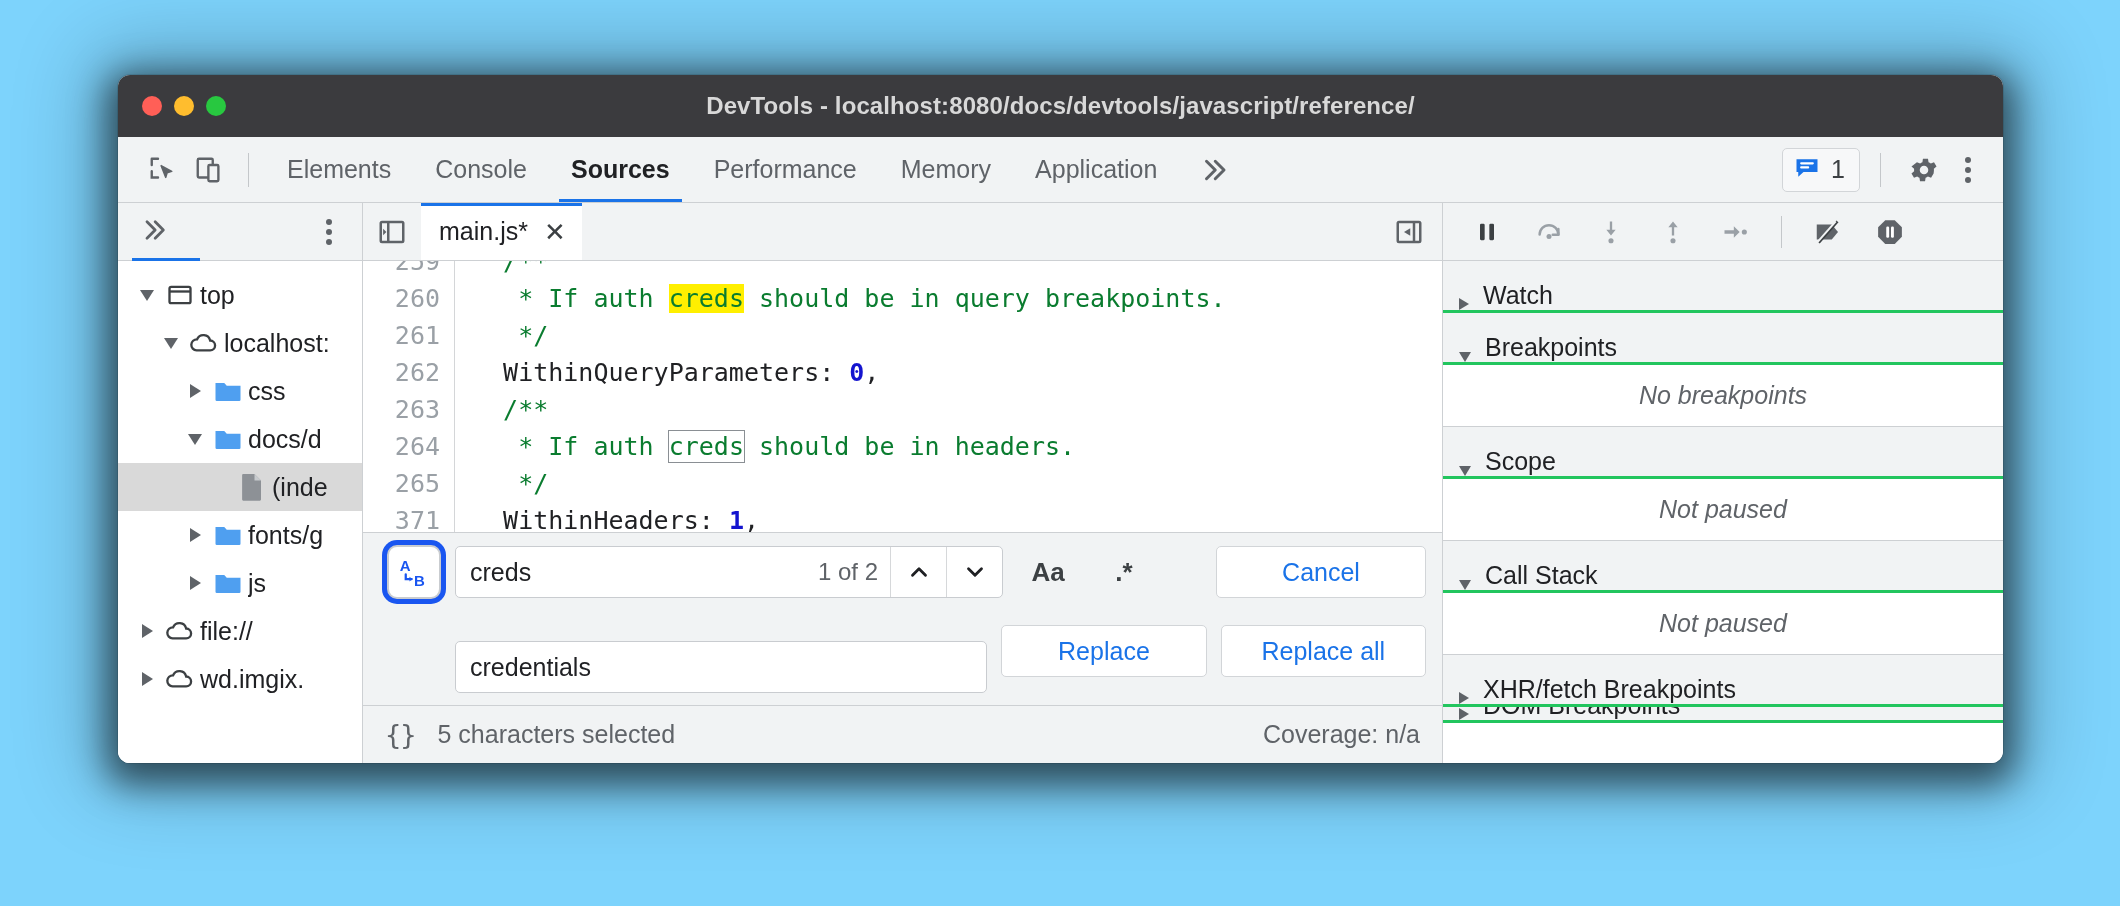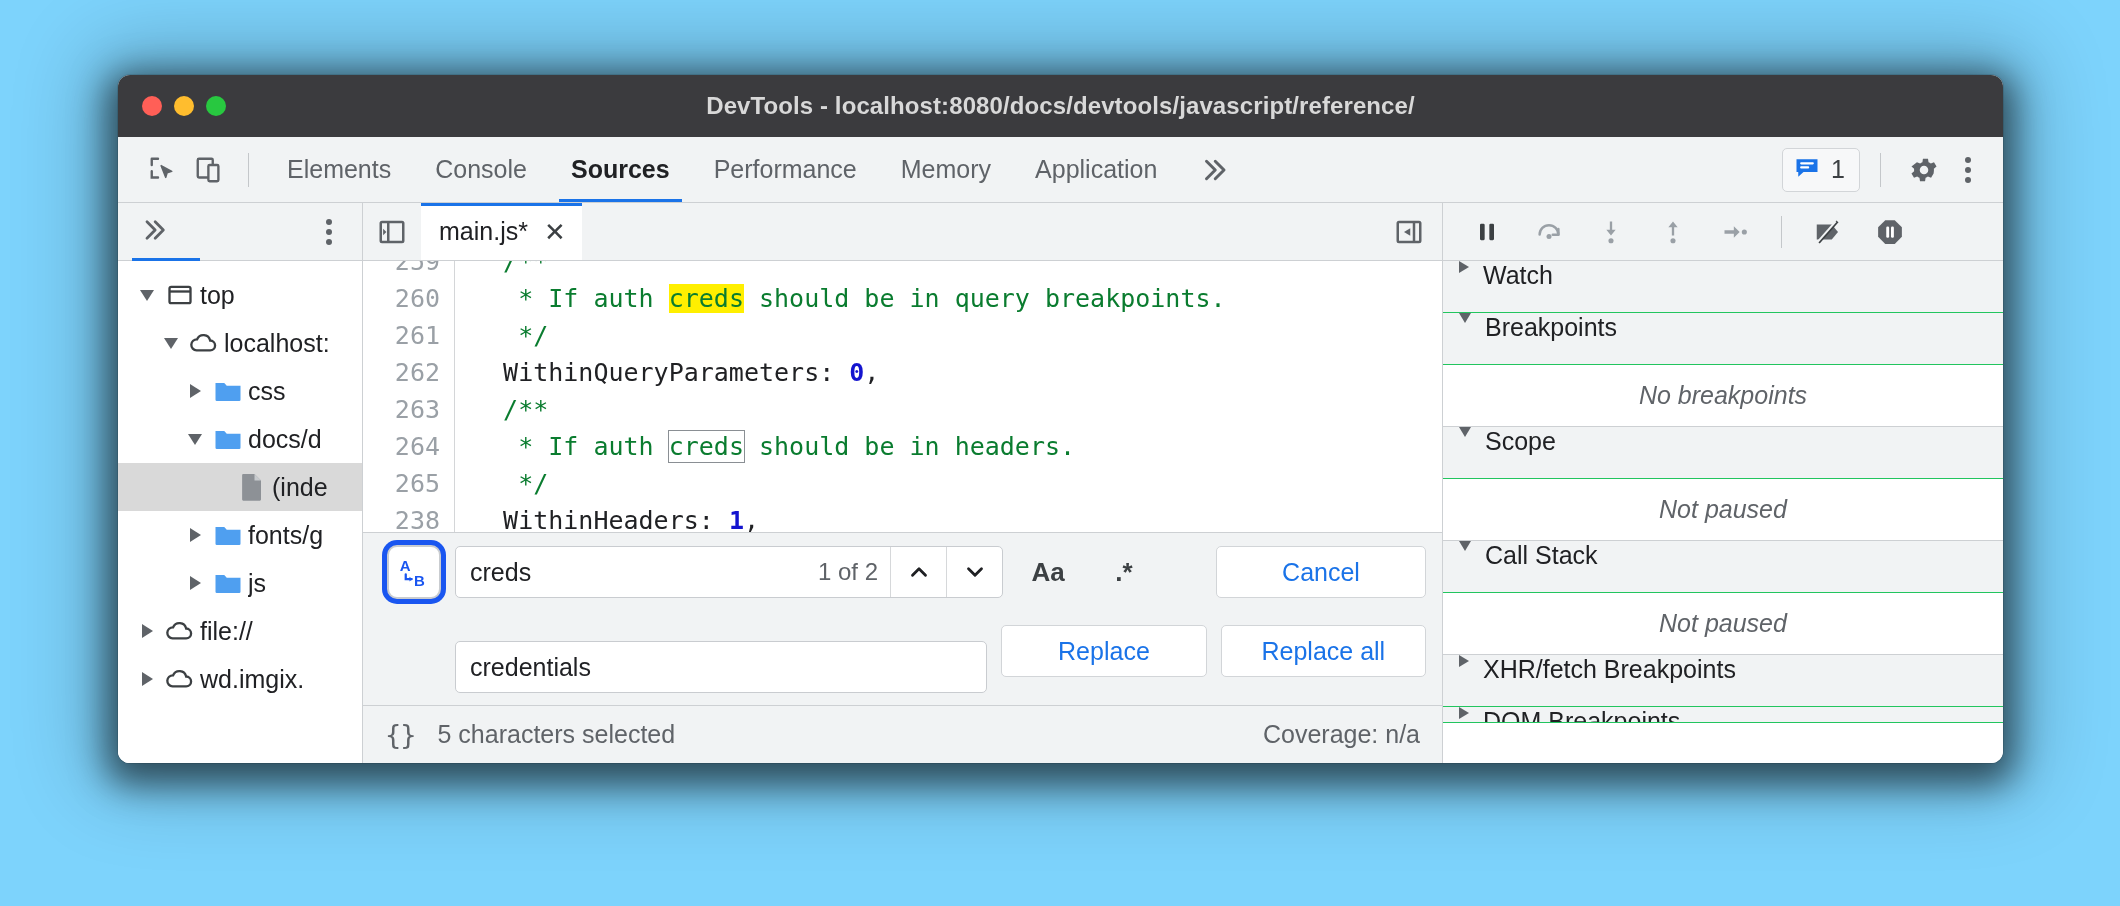--- a/index.html
+++ b/index.html
@@ -236,22 +236,22 @@
   #debugger { width: 560px; flex: 0 0 560px; display: flex; flex-direction: column; background: #fff; min-height: 0; }
   #dbg-toolbar {
     height: 58px; flex: 0 0 58px; background: #f1f3f4;
     border-bottom: 1px solid #cdd0d3;
     display: flex; align-items: center; padding: 0 18px; gap: 10px;
   }
   .dbtn { width: 52px; height: 46px; display: flex; align-items: center; justify-content: center; cursor: pointer; border-radius: 4px; }
   .dbg-sep { width: 1px; height: 32px; background: #c4c7ca; margin: 0 10px; }
   .accordion-hdr {
     height: 52px; flex: 0 0 52px;
-    background: #f1f3f4; border-bottom: 1px solid #22c55e;
-    display: flex; align-items: flex-start; gap: 14px;
+    background: #f1f3f4; border-bottom: 3px solid #22c55e;
+    display: flex; align-items: flex-end; gap: 14px;
     padding-left: 16px; font-size: 25px; color: #202124; cursor: pointer;
   }
   .acc-tri-r { width: 0; height: 0; border-left: 10px solid #5f6368; border-top: 6.5px solid transparent; border-bottom: 6.5px solid transparent; }
   .acc-tri-d { width: 0; height: 0; border-top: 10px solid #5f6368; border-left: 6.5px solid transparent; border-right: 6.5px solid transparent; }
   .acc-body {
     height: 62px; flex: 0 0 62px;
     display: flex; align-items: center; justify-content: center;
     font-size: 25px; color: #5f6368; font-style: italic;
     background: #fff; border-bottom: 1px solid #cdd0d3;
   }
@@ -507,21 +507,21 @@
             <span class="gut">264</span>
             <span class="ctext"><span class="cmt">   * If auth </span><span class="hl-other">creds</span><span class="cmt"> should be in headers.</span></span>
           </div>
 
           <div class="cline">
             <span class="gut">265</span>
             <span class="ctext"><span class="cmt">   */</span></span>
           </div>
 
           <div class="cline">
-            <span class="gut">238</span>
+            <span class="gut">371</span>
             <span class="ctext"><span>  WithinHeaders: </span><span class="num">1</span><span>,</span></span>
           </div>
 
           <div class="cline">
             <span class="gut">267</span>
             <span class="ctext"><span>};</span></span>
           </div>
         </div>
 
         <div id="findbar">

